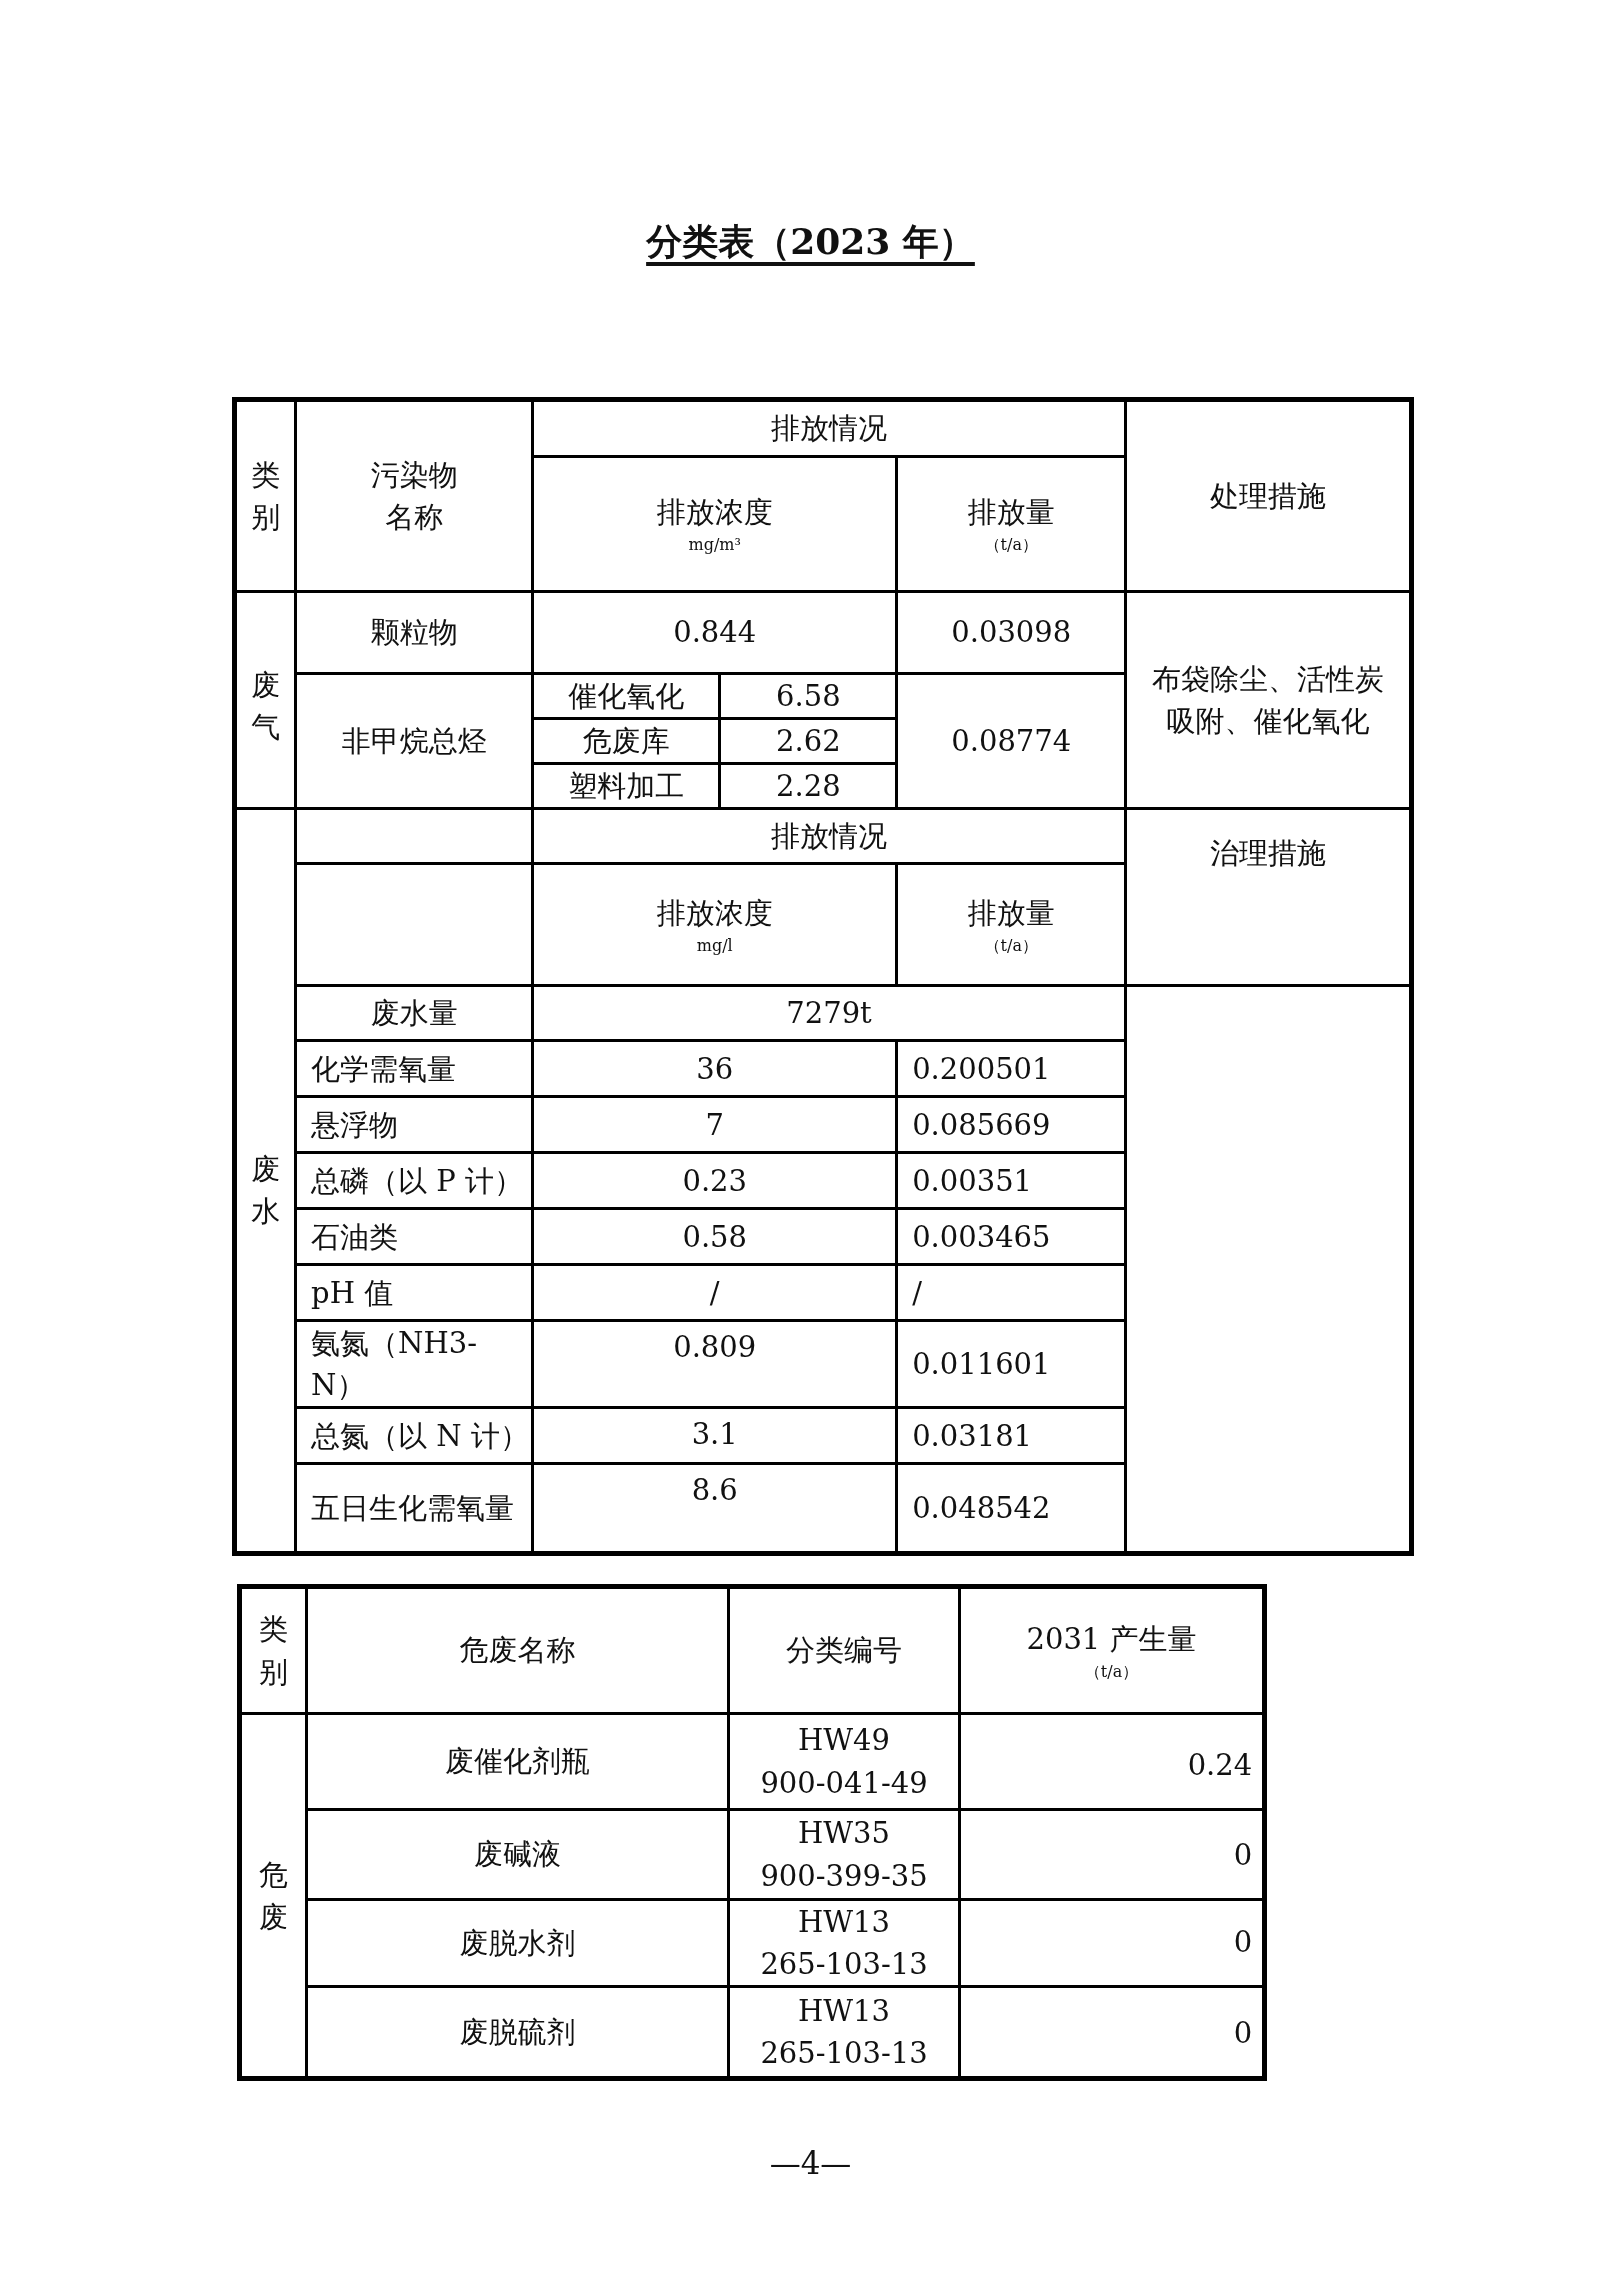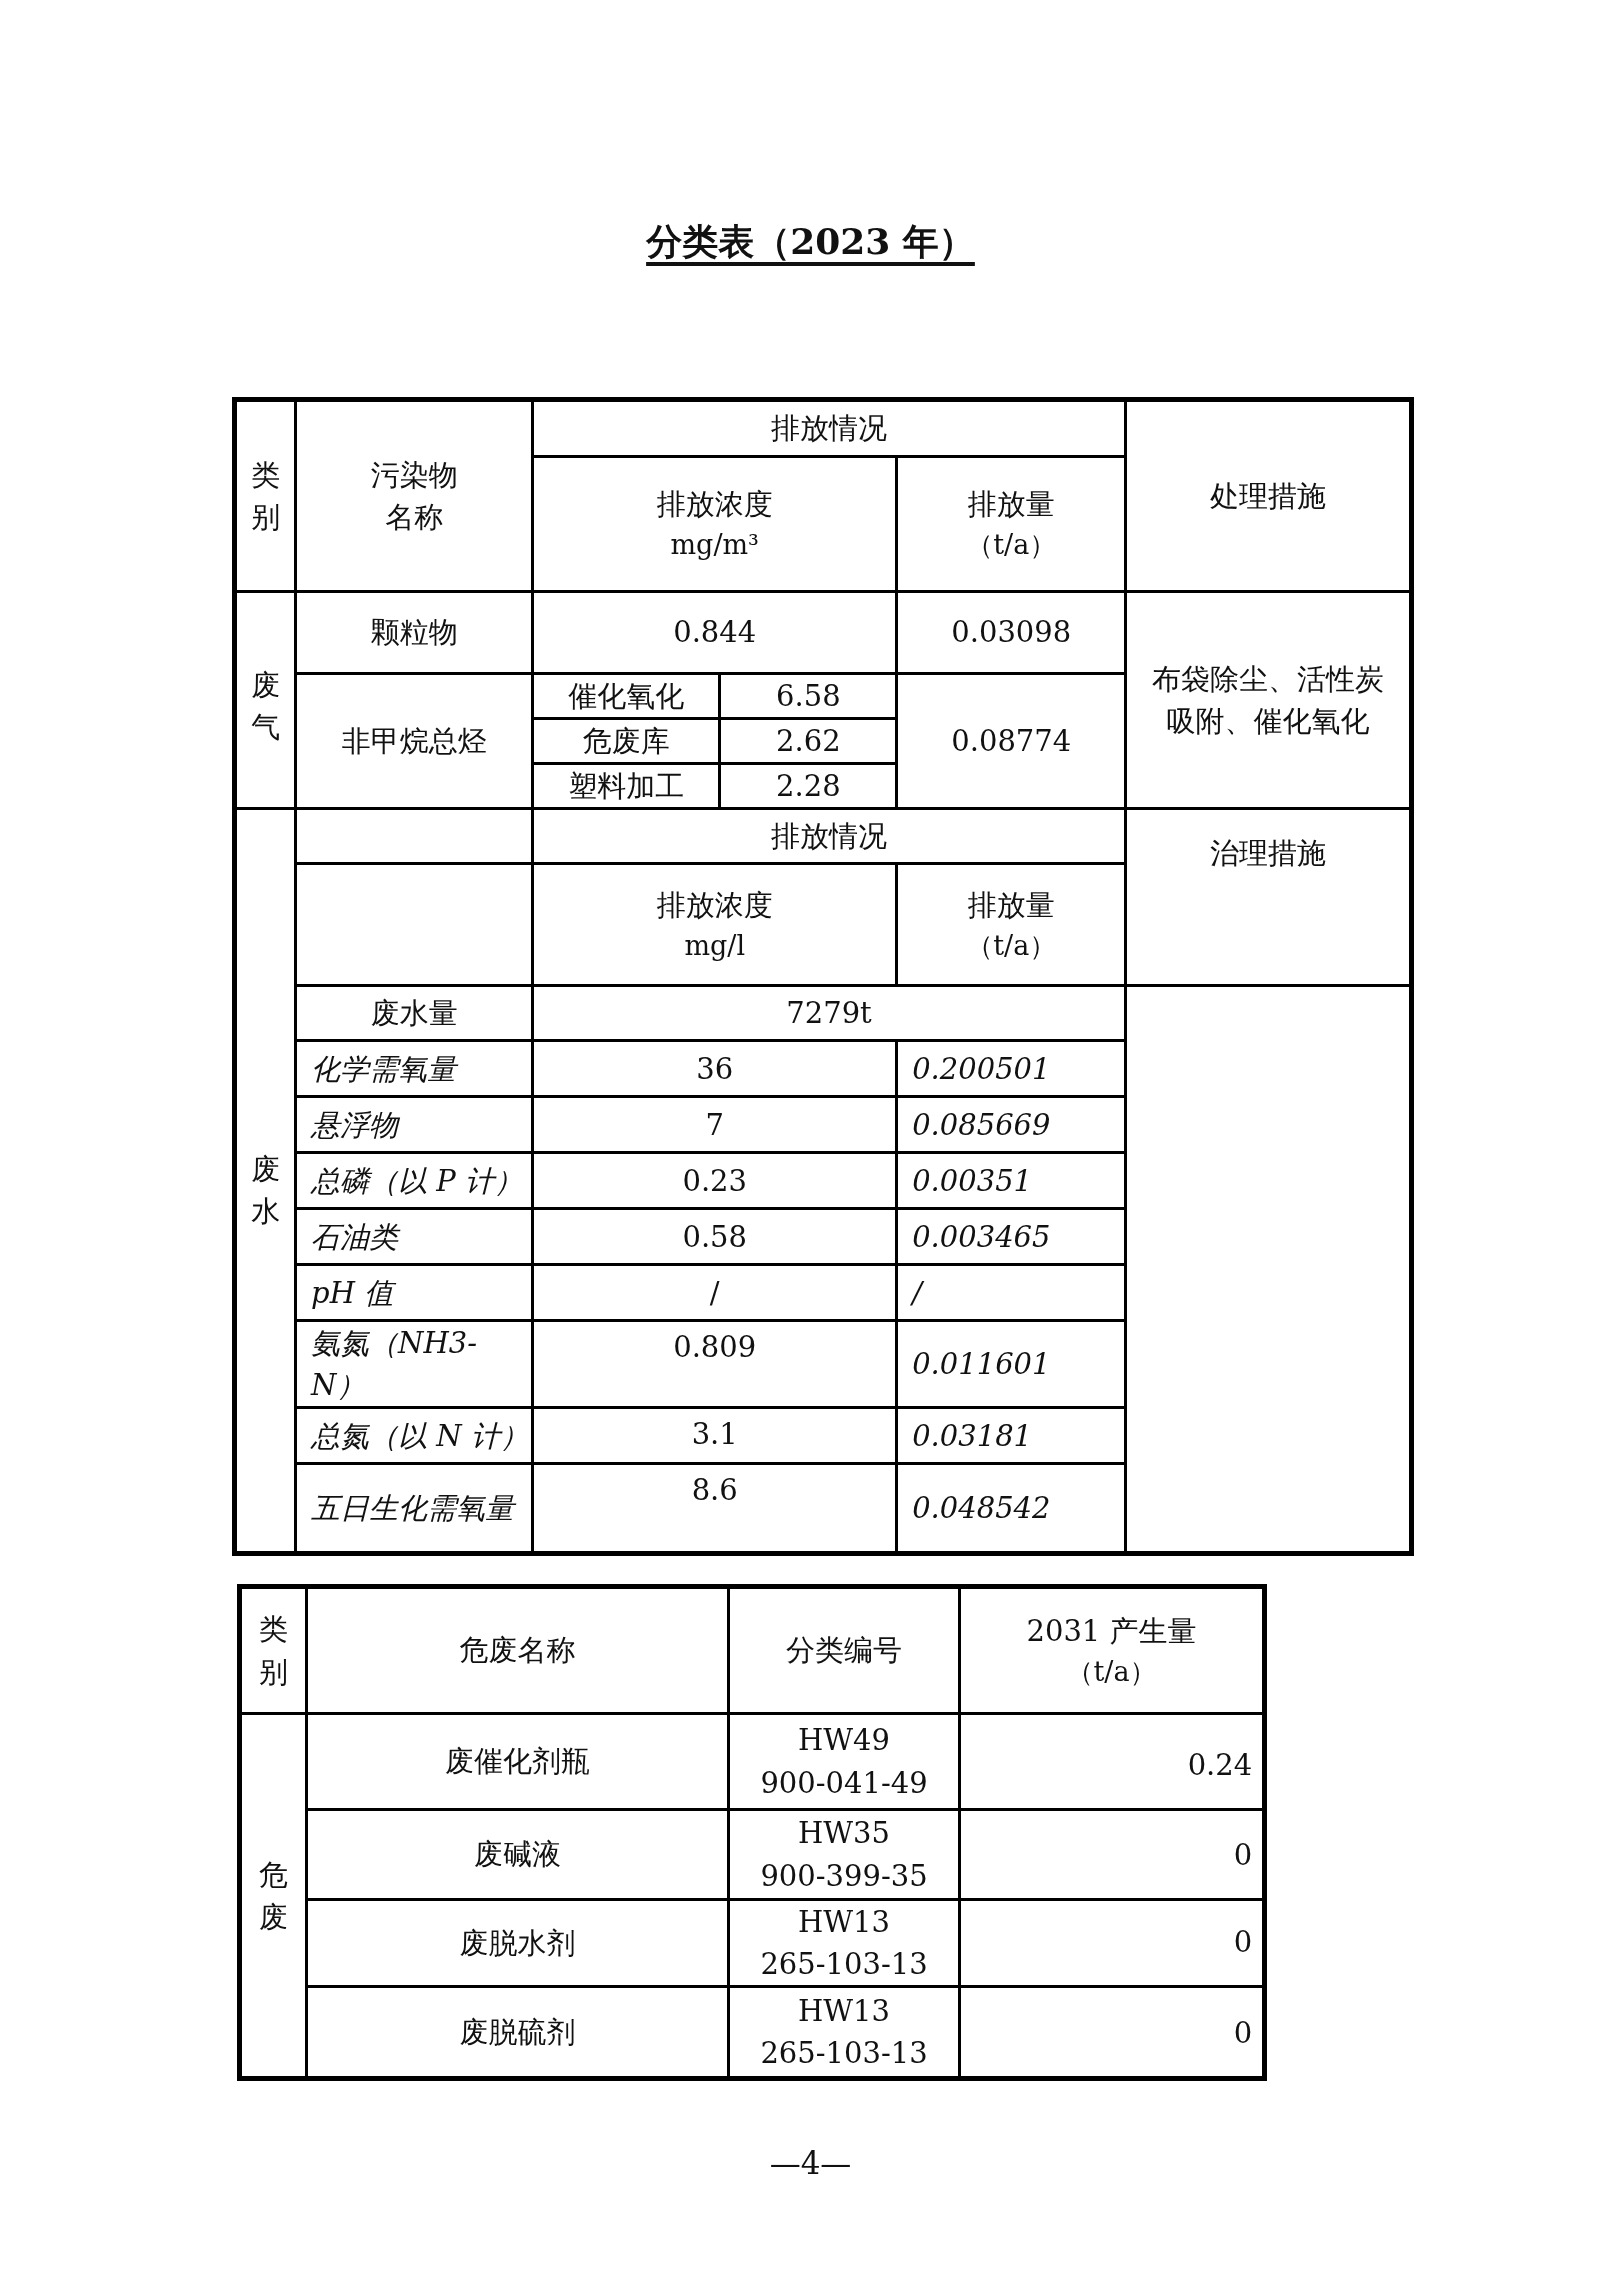--- a/index.html
+++ b/index.html
@@ -3,22 +3,22 @@
 <meta charset="utf-8">
 <style>
   html, body { margin: 0; padding: 0; background: #ffffff; }
   body { width: 1621px; height: 2293px; position: relative; font-family: "DejaVu Serif", "Liberation Serif", serif; color: #111; }
   .title { position: absolute; left: 0; width: 1621px; top: 218px; text-align: center; font-size: 36px; font-weight: bold; }
   .title span { text-decoration: underline; text-decoration-thickness: 3.9px; text-underline-offset: 7.8px; }
   table { border-collapse: collapse; position: absolute; table-layout: fixed; }
   td { border: 3.9px solid #000; text-align: center; vertical-align: middle; font-size: 29px; padding: 0; line-height: 1.45; }
   .t1 { left: 232px; top: 397px; width: 1182px; border: 5.9px solid #000; }
   .t2 { left: 237px; top: 1584px; width: 1025px; border: 5.9px solid #000; }
-  .unit { font-size: 27px; display: block; }
-  .left { text-align: left; padding-left: 13.7px; font-style: italic; }
+  .unit { font-size: 16px; display: block; }
+  .left { text-align: left; padding-left: 13.7px; }
   .right { text-align: right; padding-right: 9.8px; vertical-align: bottom; padding-bottom: 22px; }
   .top { vertical-align: top; padding-top: 3.9px; }
   .pageno { position: absolute; left: 0; width: 1621px; top: 2145px; text-align: center; font-size: 31px; }
 </style>
 </head>
 <body>
 
 <div class="title"><span>分类表（2023 年）</span></div>
 
 <table class="t1">

